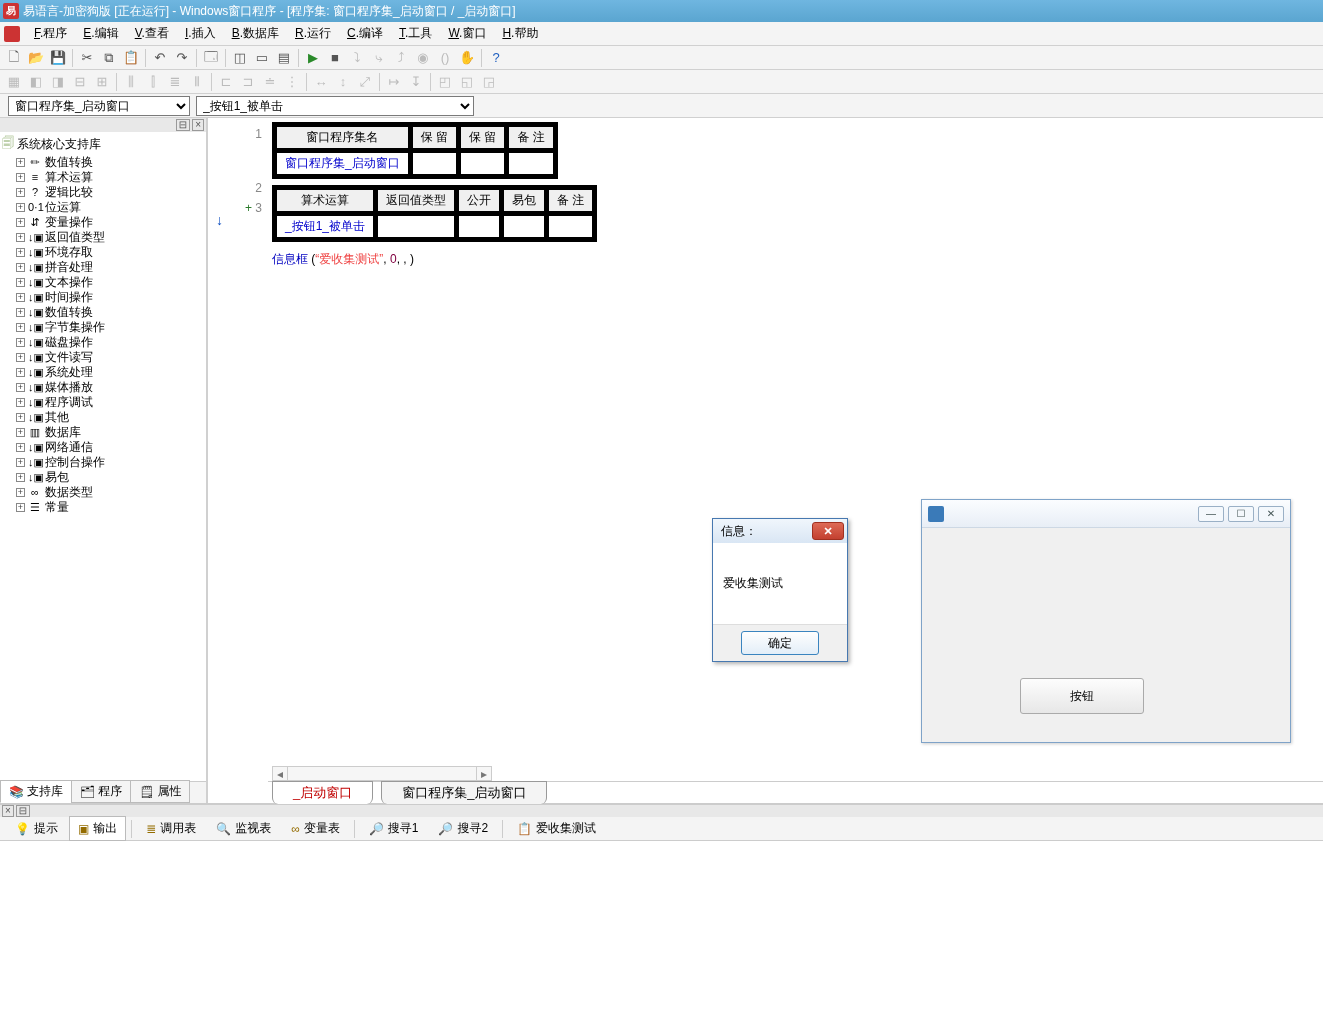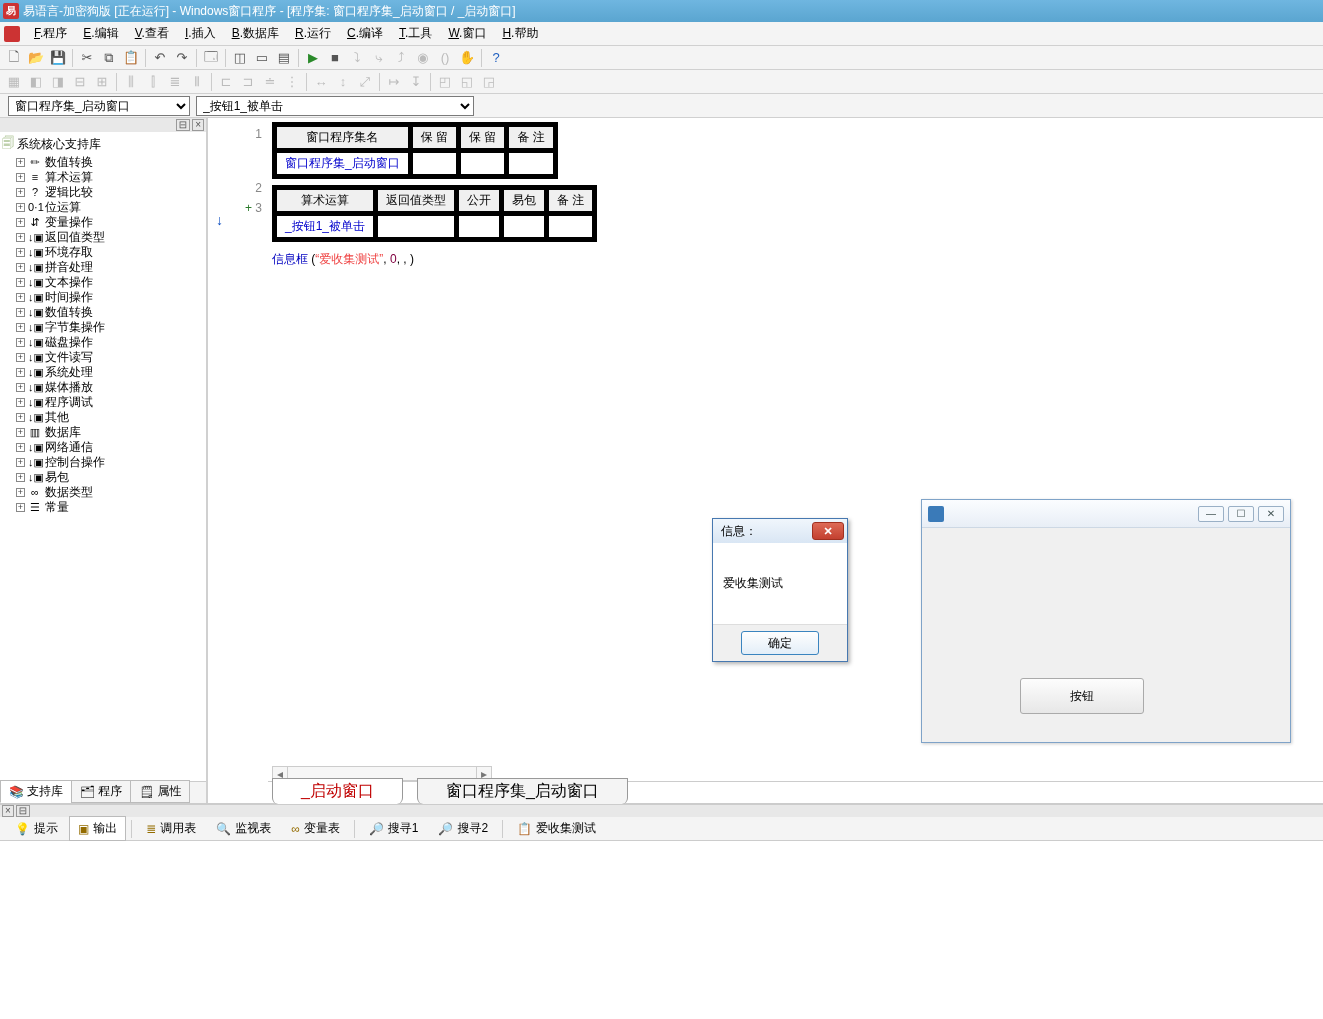--- a/index.html
+++ b/index.html
@@ -68,21 +68,21 @@
 .form-win { position: absolute; left: 713px; top: 381px; width: 370px; height: 244px; border: 1px solid #7fa3c8; background: #f0f0f0; box-shadow: 1px 1px 3px rgba(0,0,0,0.2); }
 .form-titlebar { height: 28px; background: linear-gradient(#fbfdff,#e8eef6); border-bottom: 1px solid #cdd8e4; display: flex; align-items: center; justify-content: space-between; padding: 0 6px; }
 .form-titlebar .ficon { width: 16px; height:16px; background:#3a7ab8; border-radius:2px;}
 .win-controls { display: flex; gap: 4px; }
 .win-btn { width: 26px; height: 16px; border: 1px solid #9ab0c6; border-radius: 2px; background: #f4f8fc; display: flex; align-items: center; justify-content: center; font-size: 10px; color: #455; cursor:pointer;}
 .form-body { position: relative; height: calc(100% - 28px); }
 .form-body button { position: absolute; left: 98px; top: 150px; width: 124px; height: 36px; border: 1px solid #aaa; background: linear-gradient(#fdfdfd,#e7e7e7); border-radius: 3px; cursor: pointer; font-size:12px;}
 
 
 .code-tabs { position: absolute; left: 0; bottom: 0; height: 22px; display: flex; align-items: flex-end; padding-left: 4px; background:transparent; width:100%; border-top:1px solid #ccc;}
-.code-tab { padding: 2px 28px; border: 1px solid #999; border-bottom: none; margin-right: 14px; background: #f4f4f4; font-size: 16px; border-radius: 0 0 6px 6px; position:relative; top:1px; cursor:pointer;}
+.code-tab { padding: 2px 20px; border: 1px solid #999; border-bottom: none; margin-right: 8px; background: #f4f4f4; font-size: 13px; border-radius: 0 0 6px 6px; position:relative; top:1px; cursor:pointer;}
 .code-tab.active { color: #c00000; background:#fff;}
 .scroll-stub { position:absolute; left:4px; bottom:22px; width:220px; height:15px; border:1px solid #ccc; background:#f6f6f6; display:flex;}
 .scroll-stub .ar { width:15px; text-align:center; color:#777; border-right:1px solid #ccc;}
 .scroll-stub .ar:last-child{border-left:1px solid #ccc; border-right:none; margin-left:auto;}
 
 
 .bottom-panel { height: 183px; border-top: 2px solid #ccc; display: flex; flex-direction: column; }
 .bp-header { height: 12px; background:#e8e8e8; display:flex; gap:2px; padding-left:2px; font-size:10px; color:#555;}
 .bp-header span{ border:1px solid #999; line-height:9px; padding:0 2px; cursor:pointer;}
 .bp-tabs { height: 24px; background: #f4f4f4; border-bottom: 1px solid #ccc; display: flex; align-items: center; padding-left: 6px; gap: 2px; }

